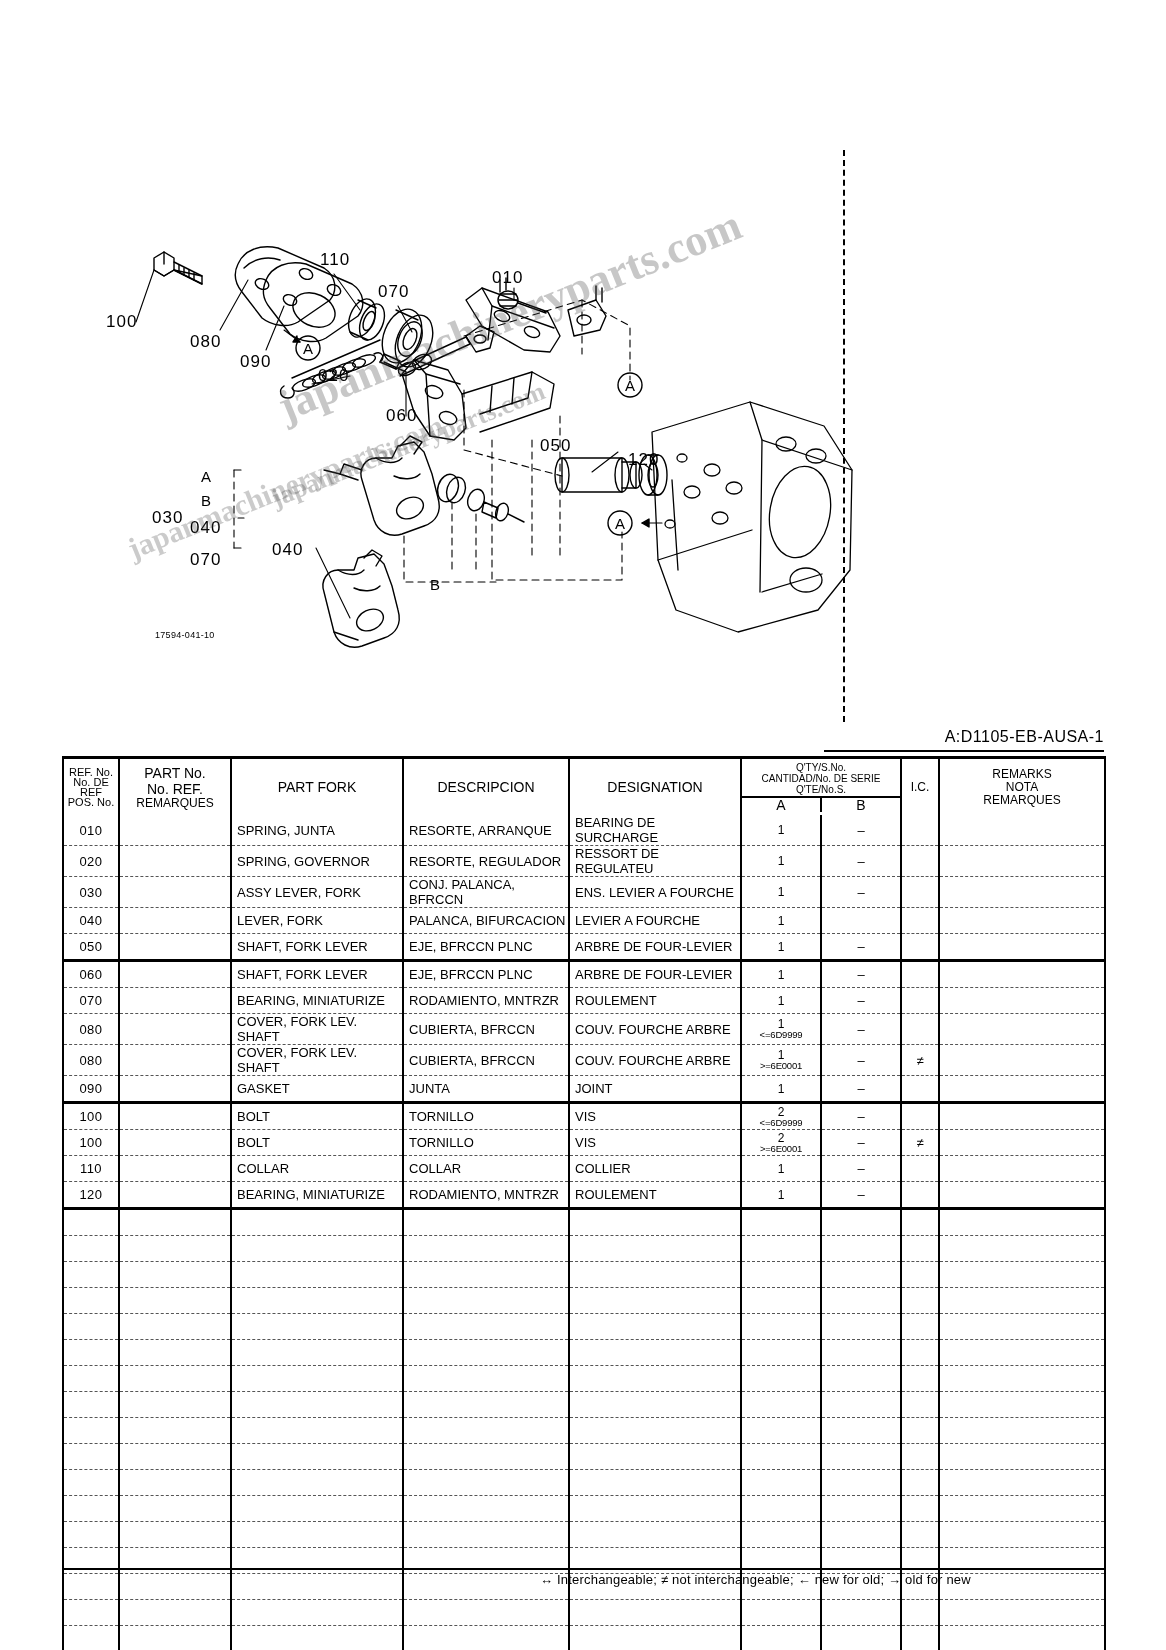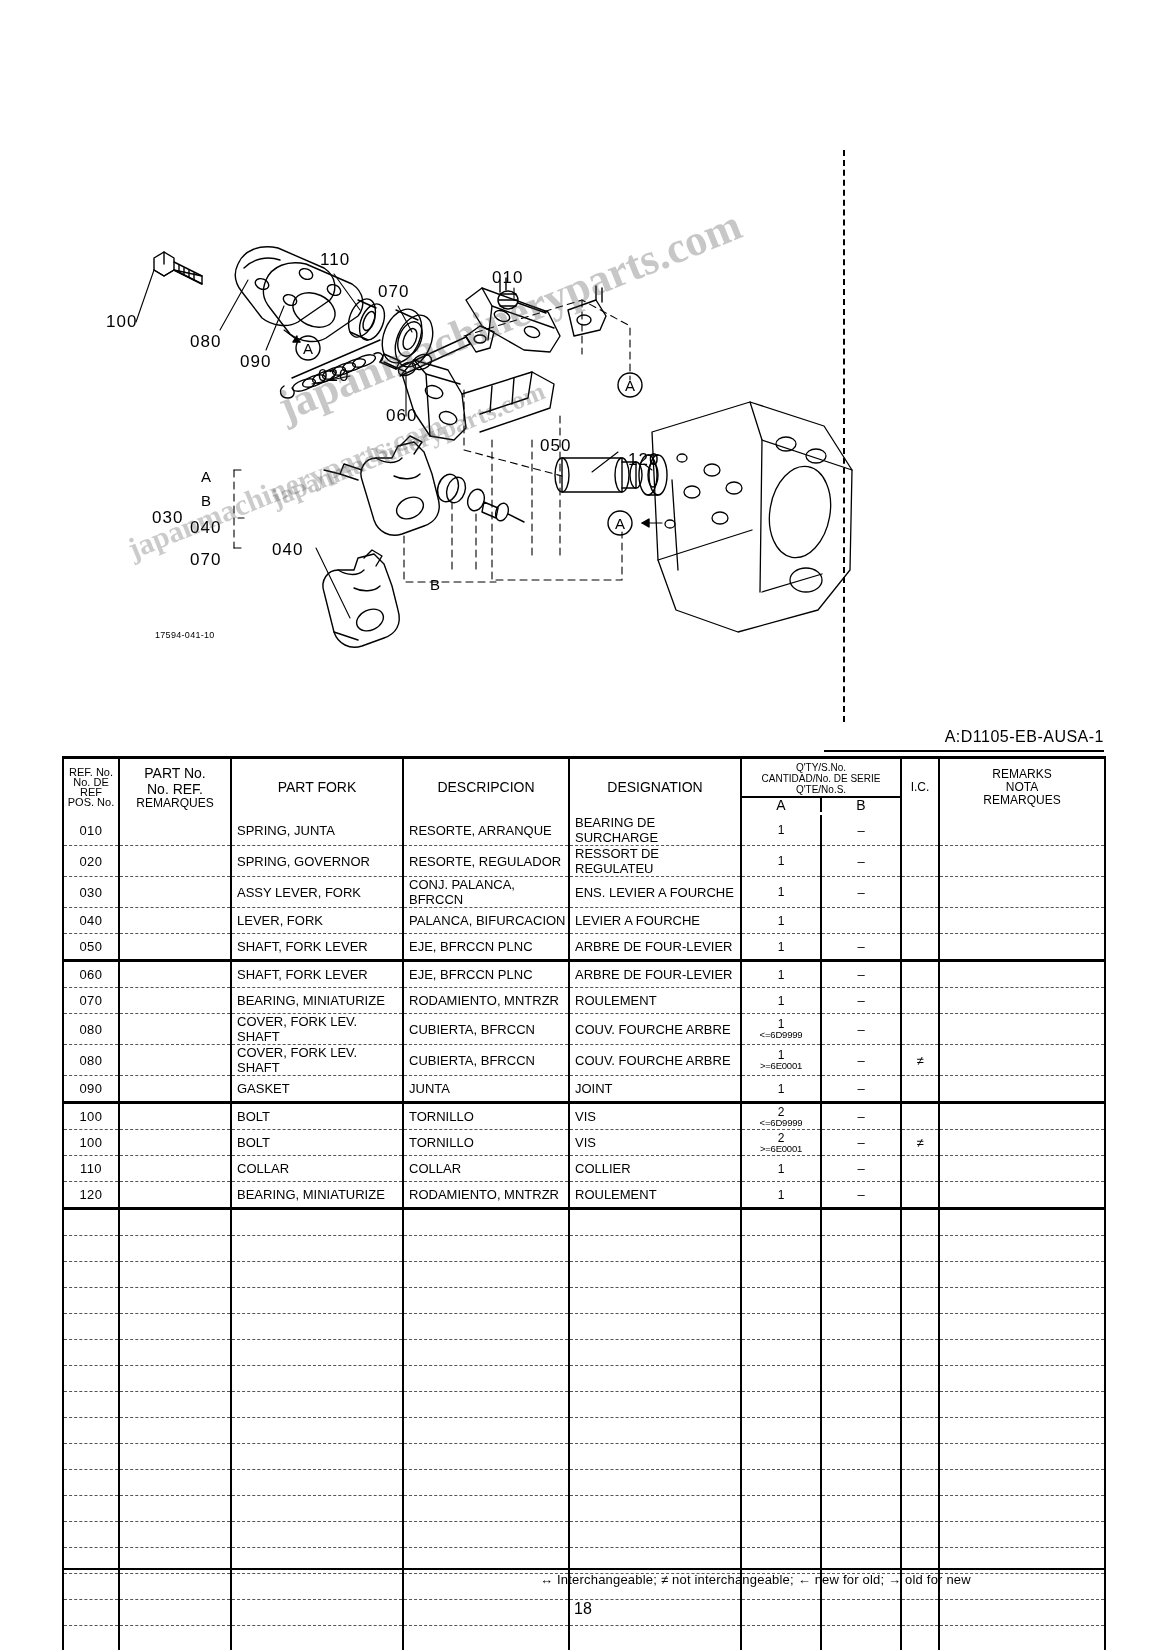--- a/index.html
+++ b/index.html
@@ -776,15 +776,14 @@
             <td class="blank">&nbsp;</td>
             <td class="blank">&nbsp;</td>
             <td class="blank">&nbsp;</td>
           </tr>
         </tbody>
     </table>
   </div>
 
   <div class="footrule"></div>
   <div class="legend">↔ Interchangeable;  ≠ not interchangeable;  ← new for old;  → old for new</div>
-  <div class="pageno">18</div>
 
 </div>
 
 </body></html>

